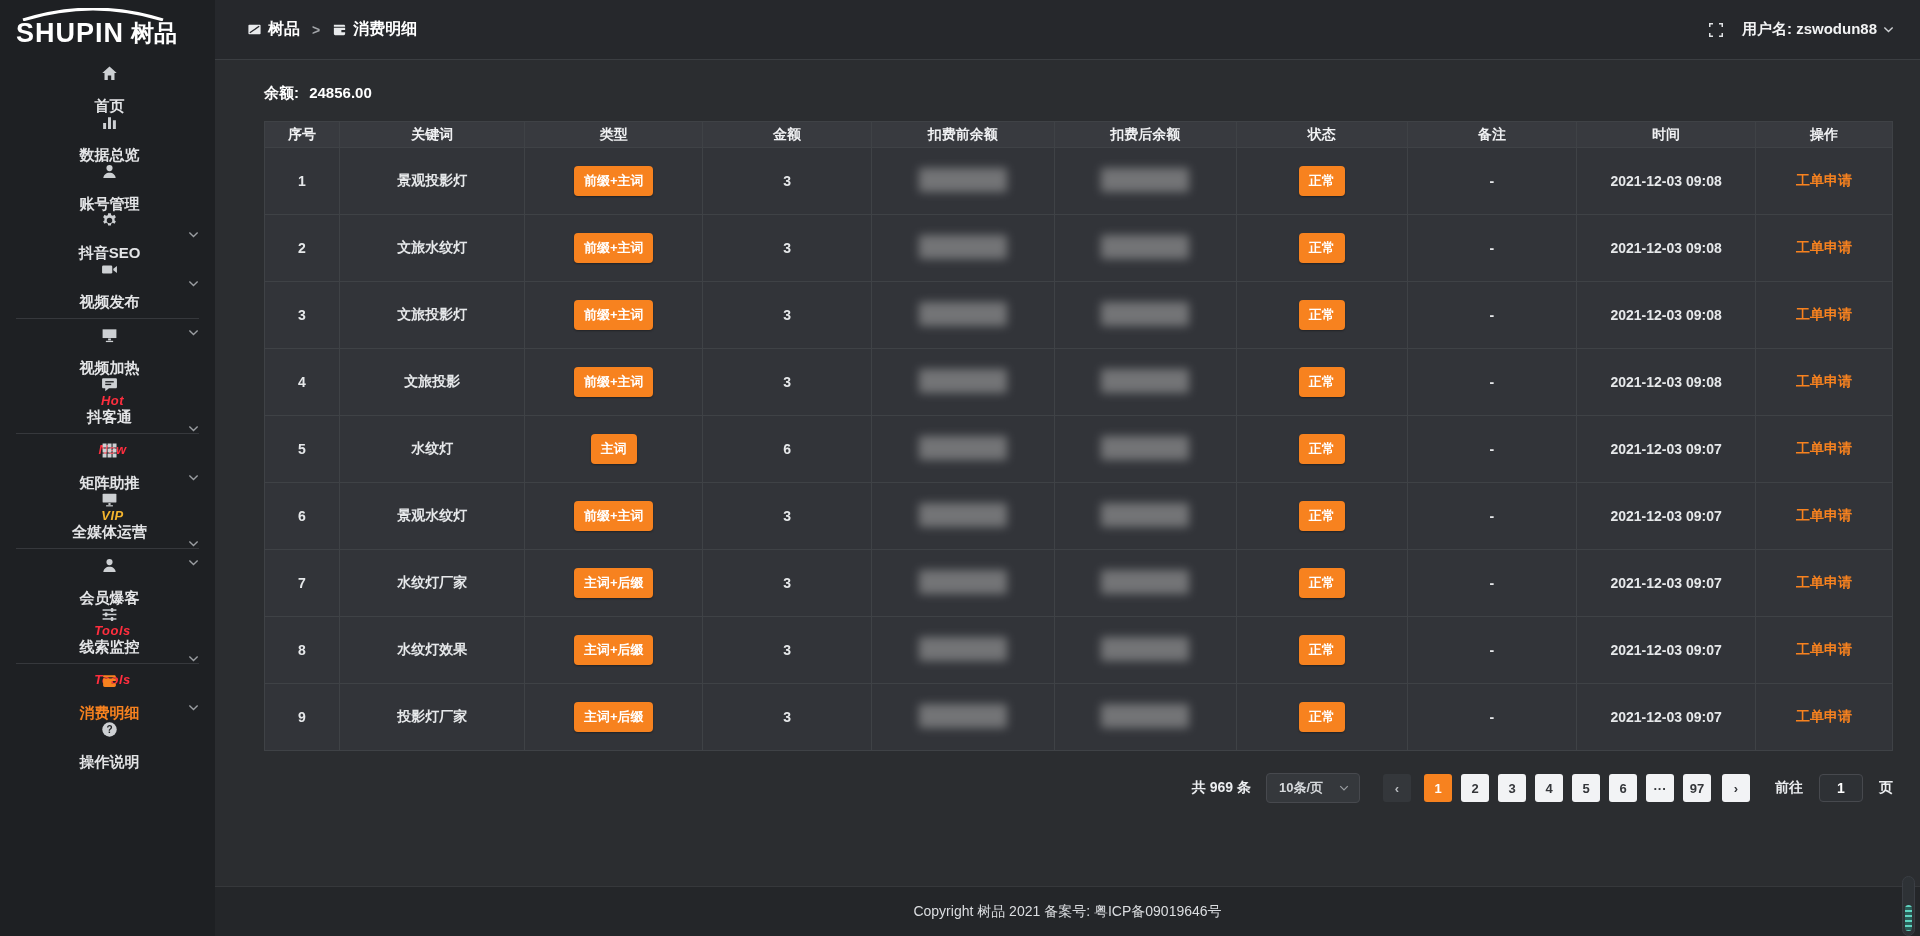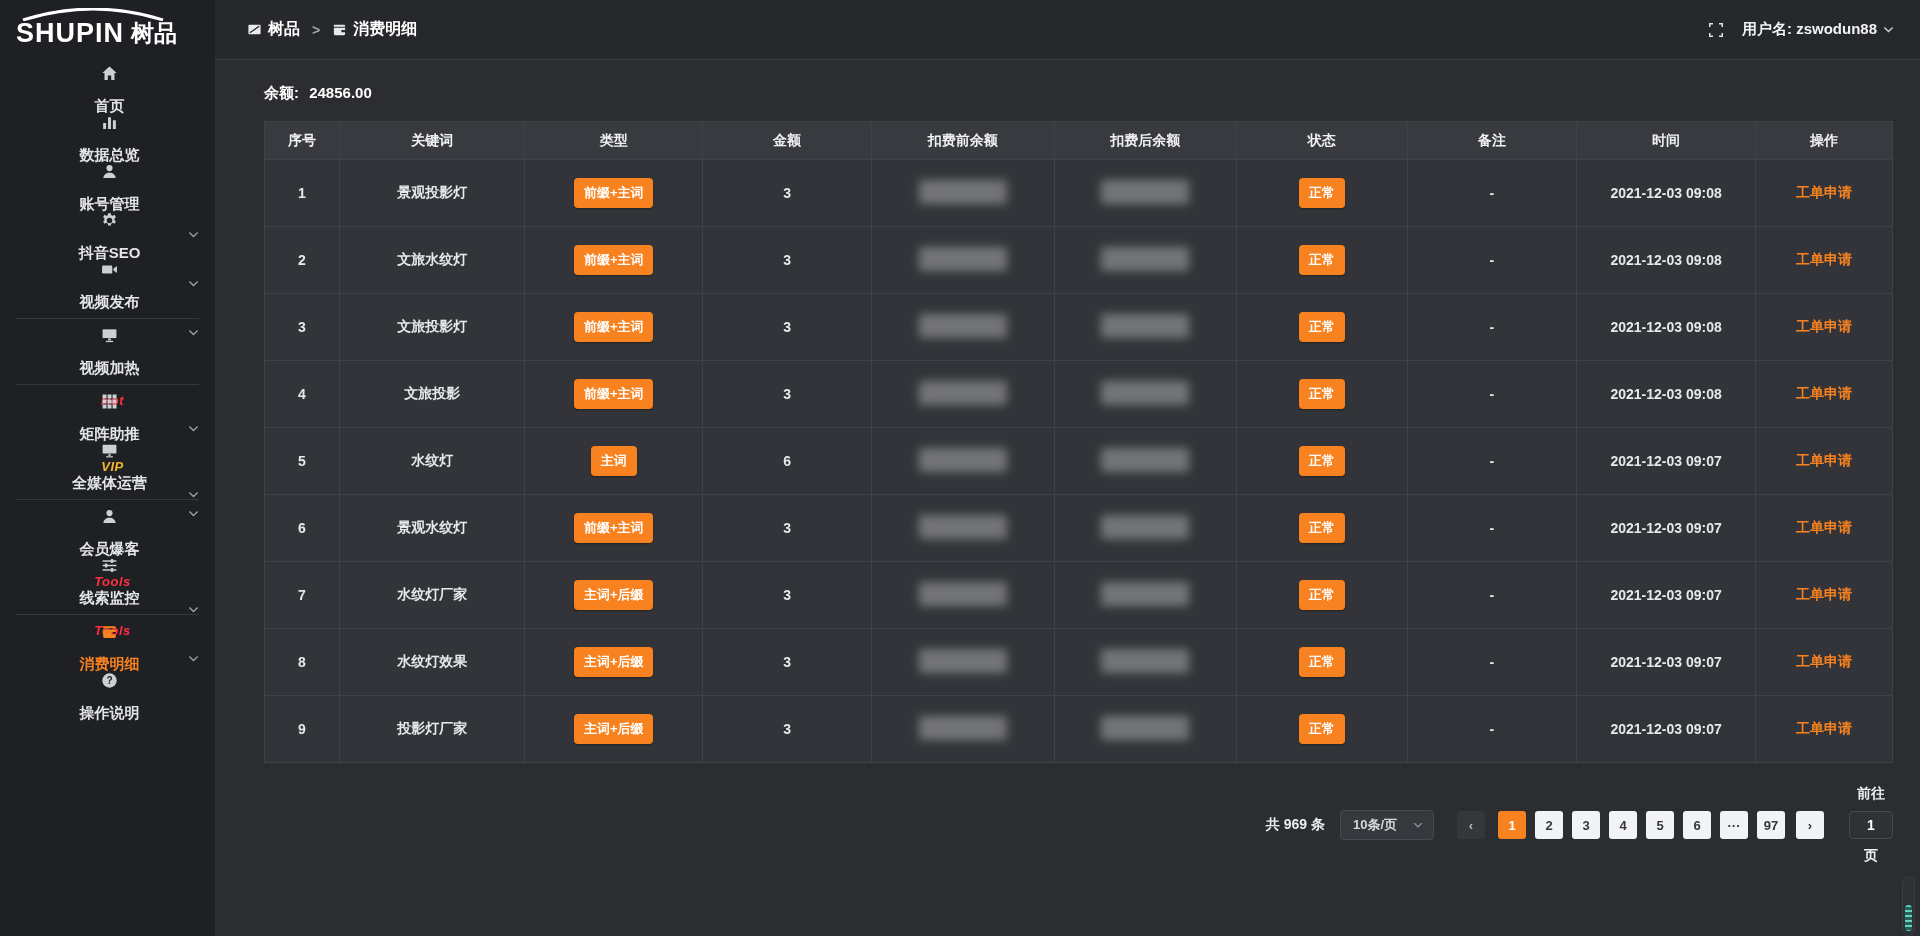--- a/index.html
+++ b/index.html
@@ -40,36 +40,36 @@
   .fs-btn svg{width:16px;height:16px;fill:#dfe1e3;}
   .username{font-size:15px;font-weight:700;color:#f2f3f4;display:flex;align-items:center;gap:6px;cursor:pointer;}
   .username svg{width:11px;height:11px;stroke:#cfd2d5;stroke-width:2;fill:none;}
 
   
   .content{flex:1;padding:20px 27px 0 49px;overflow:hidden;}
   .balance{font-size:15px;font-weight:700;color:#fff;margin:4px 0 18px 0;}
   .balance b{margin-left:6px;}
 
   table{width:100%;border-collapse:collapse;table-layout:fixed;}
-  th{background:#383a3f;border:1px solid #3f4246;height:38px;font-size:14px;font-weight:700;color:#f0f1f3;}
+  th{background:#383a3f;border:1px solid #3f4246;height:26px;font-size:14px;font-weight:700;color:#f0f1f3;}
   td{background:#323439;border:1px solid #3f4246;height:67px;text-align:center;font-size:14px;font-weight:700;color:#e6e8ea;}
   .badge{display:inline-block;background:#f7821f;color:#fff;font-size:13px;font-weight:700;padding:6px 10px;border-radius:4px;box-shadow:0 1px 2px rgba(0,0,0,.35);}
   .blur{display:inline-block;width:88px;height:24px;background:#a9a9a9;opacity:.55;border-radius:2px;filter:blur(5px);}
   .action-link{color:#f7821f;cursor:pointer;font-weight:700;}
 
   
   .pagination{display:flex;align-items:center;justify-content:flex-end;gap:9px;margin-top:22px;color:#eceef0;font-size:14px;font-weight:700;}
   .pg-total{margin-right:6px;}
   .pg-size{height:30px;display:flex;align-items:center;gap:16px;padding:0 10px 0 12px;background:#35383c;border:1px solid #47494e;border-radius:4px;color:#d6d9dc;font-size:13px;cursor:pointer;margin-right:14px;}
   .pg-size svg{width:10px;height:10px;stroke:#9a9da1;stroke-width:2;fill:none;}
   .pg{min-width:28px;height:28px;display:inline-flex;align-items:center;justify-content:center;background:#f2f3f5;color:#34363a;border-radius:3px;font-size:13px;font-weight:700;cursor:pointer;padding:0 5px;}
   .pg.prev{background:#34373b;color:#b9bcc0;margin-right:4px;}
   .pg.active{background:#f7821f;color:#fff;}
   .pg.next{margin-left:2px;}
-  .pg-goto{display:flex;align-items:center;gap:8px;margin-left:16px;flex-direction:column;}
+  .pg-goto{display:flex;align-items:center;gap:16px;margin-left:16px;}
   .goto-input{width:44px;height:28px;background:#2e3135;border:1px solid #47494e;border-radius:4px;color:#fff;text-align:center;font-size:14px;font-weight:700;font-family:inherit;}
 
   
   .footer{height:50px;min-height:50px;background:#242629;border-top:1px solid #36383b;display:flex;align-items:center;justify-content:center;color:#dcdee1;font-size:14px;}
 
   
   .corner-widget{position:absolute;right:5px;bottom:0;width:13px;height:60px;background:#2e3236;border:1px solid #3a3e44;border-radius:7px;}
   .corner-widget::after{content:"";position:absolute;left:2px;right:2px;bottom:4px;height:26px;border-radius:4px;background:repeating-linear-gradient(180deg,#5fd3c0 0 2.5px,#2a5f59 2.5px 5px);}
 </style>
 </head>
@@ -163,20 +163,36 @@
           </span>
         <span class="nav-label">视频加热</span>
         <span class="nav-badge badge-red">Hot</span>
         <span class="nav-arrow">
             <svg viewBox="0 0 16 16">
               <path d="M2 5l6 6 6-6"></path>
             </svg>
           </span>
       </div>
 
+      <div class="nav-item">
+        <span class="nav-icon">
+            <svg viewBox="0 0 16 16">
+              <path d="M2.2 2h11.6c.7 0 1.2.5 1.2 1.2v7.1c0 .7-.5 1.2-1.2 1.2H7.5L4 14.3v-2.8H2.2c-.7 0-1.2-.5-1.2-1.2v-7C1 2.5 1.5 2 2.2 2z"></path>
+              <rect x="4" y="4.8" width="8" height="1.3" fill="#1e2023"></rect>
+              <rect x="4" y="7.3" width="5.6" height="1.3" fill="#1e2023"></rect>
+            </svg>
+          </span>
+        <span class="nav-label">抖客通</span>
+        <span class="nav-badge badge-red">New</span>
+        <span class="nav-arrow">
+            <svg viewBox="0 0 16 16">
+              <path d="M2 5l6 6 6-6"></path>
+            </svg>
+          </span>
+      </div>
 
       <div class="nav-divider"></div>
 
       <div class="nav-item">
         <span class="nav-icon">
             <svg viewBox="0 0 16 16">
               <path d="M1.5 1.5h3.7v3.7H1.5zM6.2 1.5h3.7v3.7H6.2zM10.9 1.5h3.7v3.7h-3.7zM1.5 6.2h3.7v3.7H1.5zM6.2 6.2h3.7v3.7H6.2zM10.9 6.2h3.7v3.7h-3.7zM1.5 10.9h3.7v3.7H1.5zM6.2 10.9h3.7v3.7H6.2zM10.9 10.9h3.7v3.7h-3.7z"></path>
             </svg>
           </span>
         <span class="nav-label">矩阵助推</span>
@@ -466,16 +482,19 @@
         <span class="pg">97</span>
         <span class="pg next">›</span>
         <span class="pg-goto">
           <span>前往</span>
           <input class="goto-input" value="1" style="">
           <span>页</span>
         </span>
       </div>
     </div>
 
+    <footer class="footer">
+      <span>Copyright 树品 2021 备案号: 粤ICP备09019646号</span>
+    </footer>
   </div>
 
   <div class="corner-widget"></div>
 </div>
 
 </body></html>

